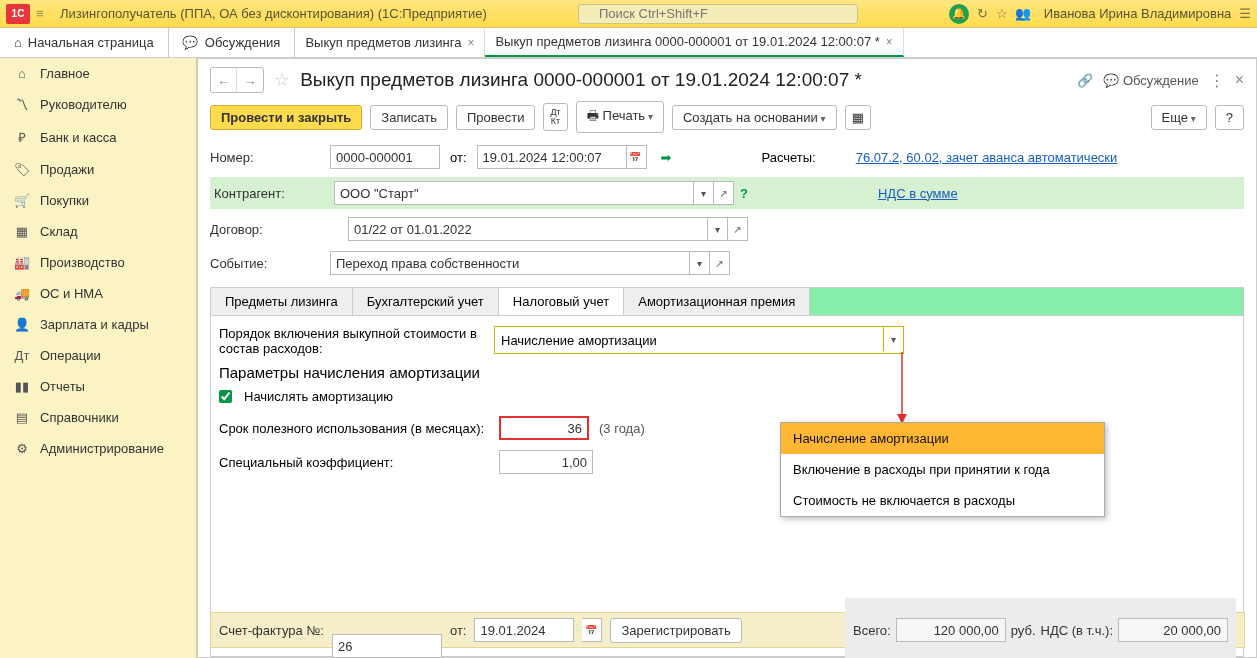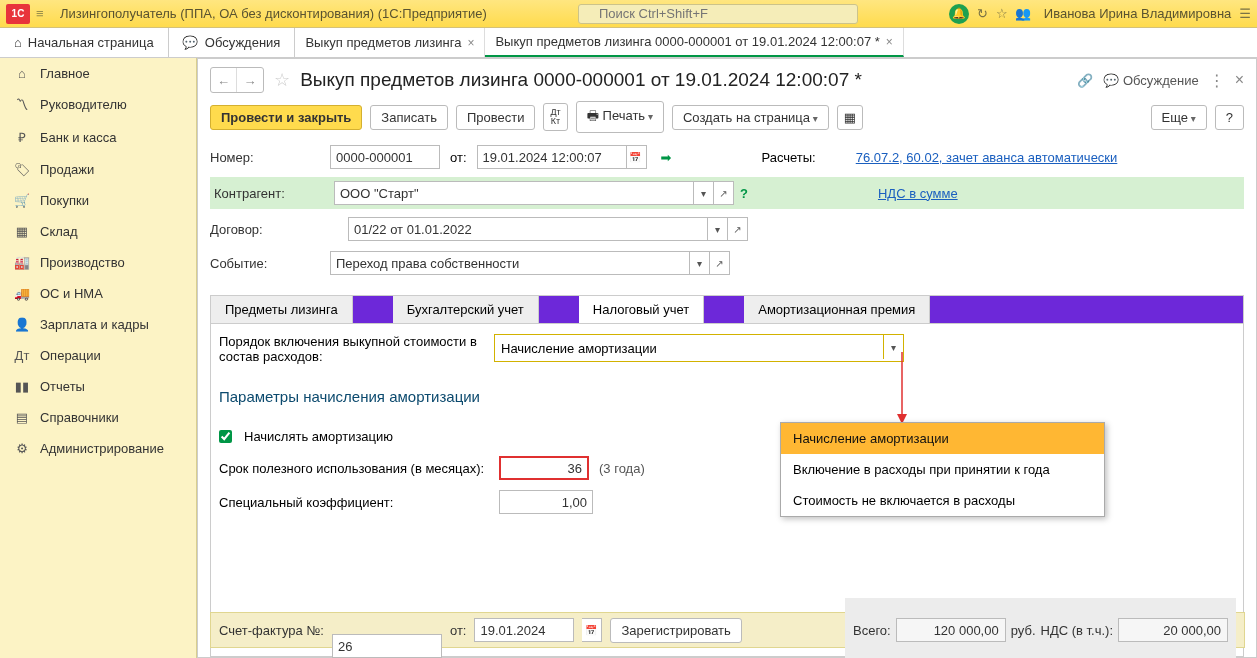--- a/index.html
+++ b/index.html
@@ -45,29 +45,29 @@
 .toolbar-spacer{flex:1;}
 
 .form-row { display:flex; align-items:center; min-height:28px; margin-bottom:6px;}
 .form-label { width:120px; color:#333;}
 .input { border:1px solid #bbb; height:24px; padding:0 5px; background:#fff; color:#333;}
 .input.ro{background:#f6f6f6;}
 .field-btn { width:20px;height:24px; border:1px solid #bbb; border-left:none; background:#fff; display:inline-flex;align-items:center;justify-content:center; font-size:10px;color:#555;cursor:pointer;}
 .link { color:#1a5fbf; text-decoration:underline; cursor:pointer;}
 .highlight-row { background:#d6f0d2; padding:4px 0 4px 4px; margin-bottom:6px;}
 
-.inner-tabs { display:flex; background:#6d28d9; border:1px solid #ccc; border-bottom:none; margin-top:12px;gap:40px;}
+.inner-tabs { display:flex; background:#86efac; border:1px solid #ccc; border-bottom:none; margin-top:4px;}
 .inner-tab { padding:6px 14px; border-right:1px solid #ccc; background:#eee; cursor:pointer;}
 .inner-tab.active { background:#fff; border-bottom:1px solid #fff; margin-bottom:-1px;}
 .tab-panel { border:1px solid #ccc; border-top:1px solid #ccc; padding:10px 8px 20px 8px; flex:1;}
 
 .sel-wrapper { display:flex; border:1px solid #d2b200; height:28px; width:410px;}
 .sel-wrapper input{ flex:1; border:none; padding:0 6px;}
 .sel-wrapper .field-btn{ border:none; border-left:1px solid #d2b200;}
-.green-title { color:#0c4a6e; font-size:15px; margin:24px 0;}
+.green-title { color:#000000; font-size:15px; margin:8px 0;}
 .chk { display:flex; align-items:center; gap:12px; margin-bottom:10px;}
 .chk input{accent-color:#009646;}
 .red-box input{ border:2px solid #e03030;}
 
 .dropdown-list { position:absolute; left:780px; top:422px; width:325px; background:#fff; border:1px solid #aaa; box-shadow:2px 2px 6px rgba(0,0,0,0.25);}
 .dd-item { padding:8px 12px; cursor:pointer;}
 .dd-item.selected { background:#ffb733; color:#111;}
 .arrow-svg{position:absolute; left:895px; top:352px; pointer-events:none;}
 
 .footer { position:absolute; left:210px; right:12px; bottom:10px; height:36px; background:#f5eec8; display:flex; align-items:center; padding:0 8px; gap:8px; border:1px solid #e0d690;}
@@ -188,21 +188,21 @@
       </div>
     </div>
 
     <div class="toolbar">
       <button class="btn primary">Провести и закрыть</button>
       <button class="btn">Записать</button>
       <button class="btn">Провести</button>
       <button class="btn icon-only" style="line-height:9px;font-size:9px;white-space:pre;">Дт
 Кт</button>
       <button class="btn dropdown">🖶 <span>Печать</span></button>
-      <button class="btn dropdown">Создать на страница</button>
+      <button class="btn dropdown">Создать на основании</button>
       <button class="btn icon-only">▦</button>
       <div class="toolbar-spacer"></div>
       <button class="btn dropdown">Еще</button>
       <button class="btn">?</button>
     </div>
 
     <div class="form-row">
       <span class="form-label">Номер:</span>
       <input class="input" style="width: 110px;" value="0000-000001">
       <span style="margin:0 10px">от:</span>

